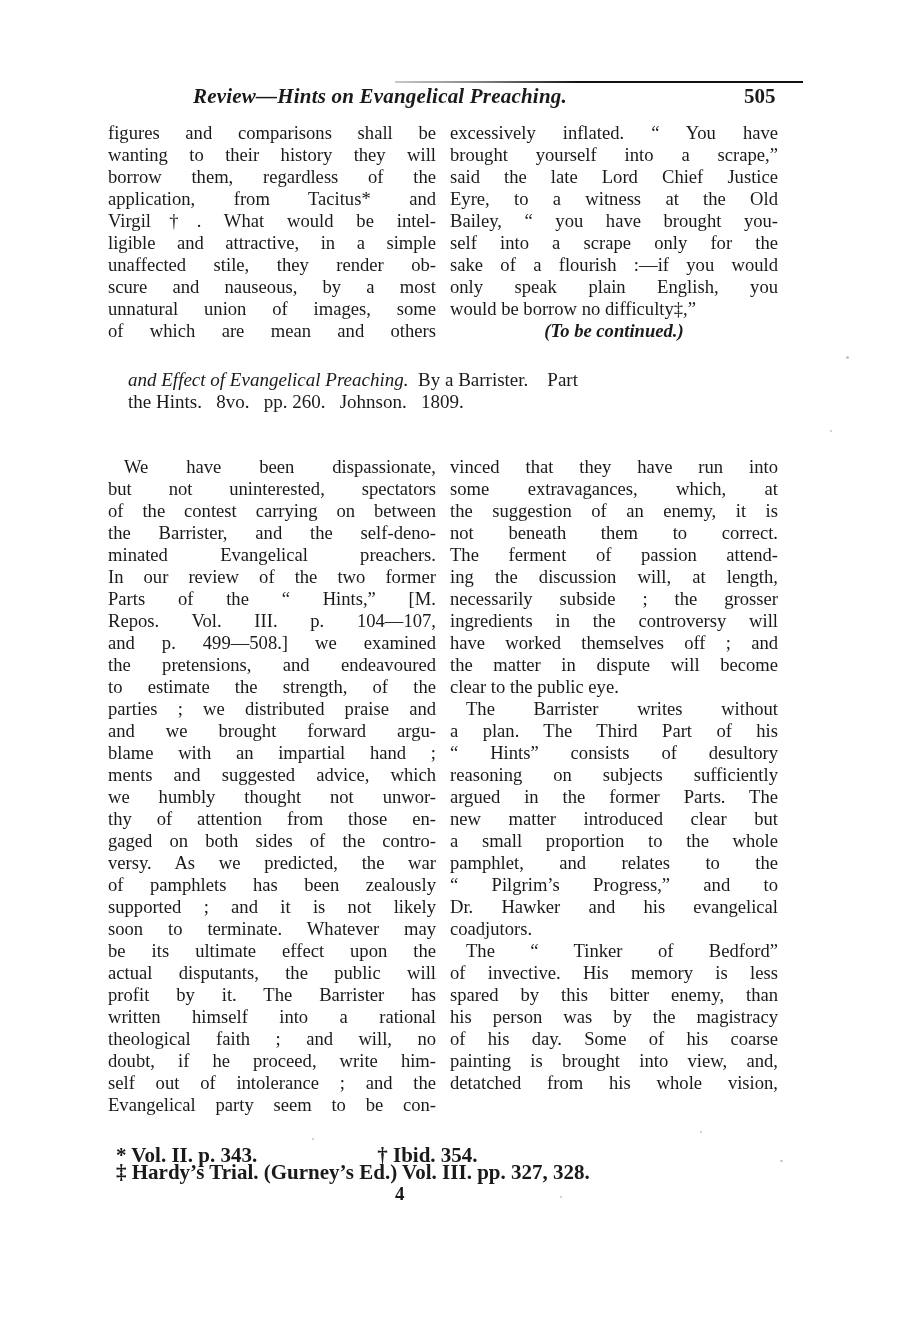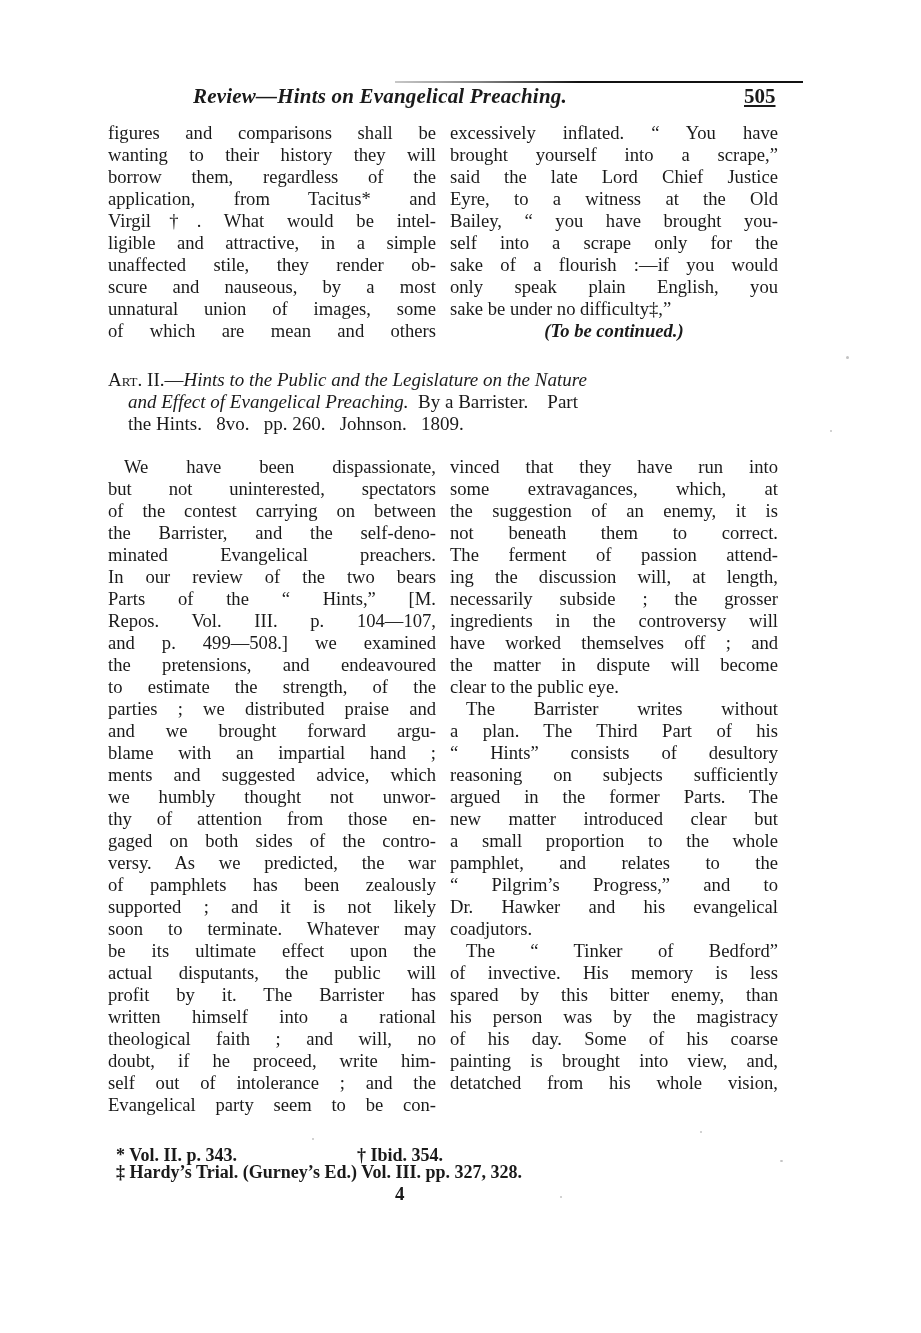--- a/index.html
+++ b/index.html
@@ -38,21 +38,20 @@
       font-size: 21px;
       letter-spacing: 0.2px;
       white-space: nowrap;
     }
     .page-number {
       position: absolute;
       left: 744px;
       top: 84px;
       font-weight: bold;
       font-size: 21px;
-      text-decoration: underline;
     }
     .col {
       position: absolute;
       width: 328px;
       font-size: 18.6px;
       line-height: 22px;
     }
     .col .line {
       display: block;
       text-align: justify;
@@ -84,21 +83,21 @@
     .article-heading .hl { display: block; white-space: nowrap; }
     .article-heading .hl.cont { padding-left: 20px; }
     .art-label { font-variant: small-caps; }
     .art-title { font-style: italic; }
     .col-left-body { left: 108px; top: 456px; }
     .col-right-body { left: 450px; top: 456px; }
     .footnotes {
       position: absolute;
       left: 116px;
       top: 1147px;
-      font-size: 18px;
+      font-size: 21px;
       line-height: 17px;
       font-weight: bold;
     }
     .footnotes .fn { display: block; white-space: nowrap; }
     .fn-gap { display: inline-block; width: 120px; }
     .signature {
       position: absolute;
       left: 395px;
       top: 1183px;
       font-size: 19px;
@@ -135,49 +134,46 @@
 
   <div class="col col-right-top">
     <span class="line">excessively inflated. “ You have</span>
     <span class="line">brought yourself into a scrape,”</span>
     <span class="line">said the late Lord Chief Justice</span>
     <span class="line">Eyre, to a witness at the Old</span>
     <span class="line">Bailey, “ you have brought you-</span>
     <span class="line">self into a scrape only for the</span>
     <span class="line">sake of a flourish :—if you would</span>
     <span class="line">only speak plain English, you</span>
-    <span class="line last">sake be under no difficulty‡,”</span>
+    <span class="line last">would be borrow no difficulty‡,”</span>
     <span class="continued">(To be continued.)</span>
   </div>
 
   <div class="article-heading">
-    <span class="hl">
-      <span class="art-label">Art. II.</span><span>—</span><span class="art-title">Hints to the Public and the Legislature on the Nature</span>
-    </span>
     <span class="hl cont">
       <span class="art-title">and Effect of Evangelical Preaching.</span>
       &nbsp;<span>By a Barrister.</span>
       &nbsp;&nbsp;&nbsp;<span>Part</span>
     </span>
     <span class="hl cont">
       <span>the Hints.</span>
       &nbsp;&nbsp;<span>8vo.</span>
       &nbsp;&nbsp;<span>pp. 260.</span>
       &nbsp;&nbsp;<span>Johnson.</span>
       &nbsp;&nbsp;<span>1809.</span>
     </span>
   </div>
 
   <div class="col col-left-body">
     <span class="line indent">We have been dispassionate,</span>
     <span class="line">but not uninterested, spectators</span>
     <span class="line">of the contest carrying on between</span>
     <span class="line">the Barrister, and the self-deno-</span>
     <span class="line">minated Evangelical preachers.</span>
-    <span class="line">In our review of the two bears</span>
+    <span class="line">In our review of the two former</span>
     <span class="line">Parts of the “ Hints,” [M.</span>
     <span class="line">Repos. Vol. III. p. 104—107,</span>
     <span class="line">and p. 499—508.] we examined</span>
     <span class="line">the pretensions, and endeavoured</span>
     <span class="line">to estimate the strength, of the</span>
     <span class="line">parties ; we distributed praise and</span>
     <span class="line">and we brought forward argu-</span>
     <span class="line">blame with an impartial hand ;</span>
     <span class="line">ments and suggested advice, which</span>
     <span class="line">we humbly thought not unwor-</span>

